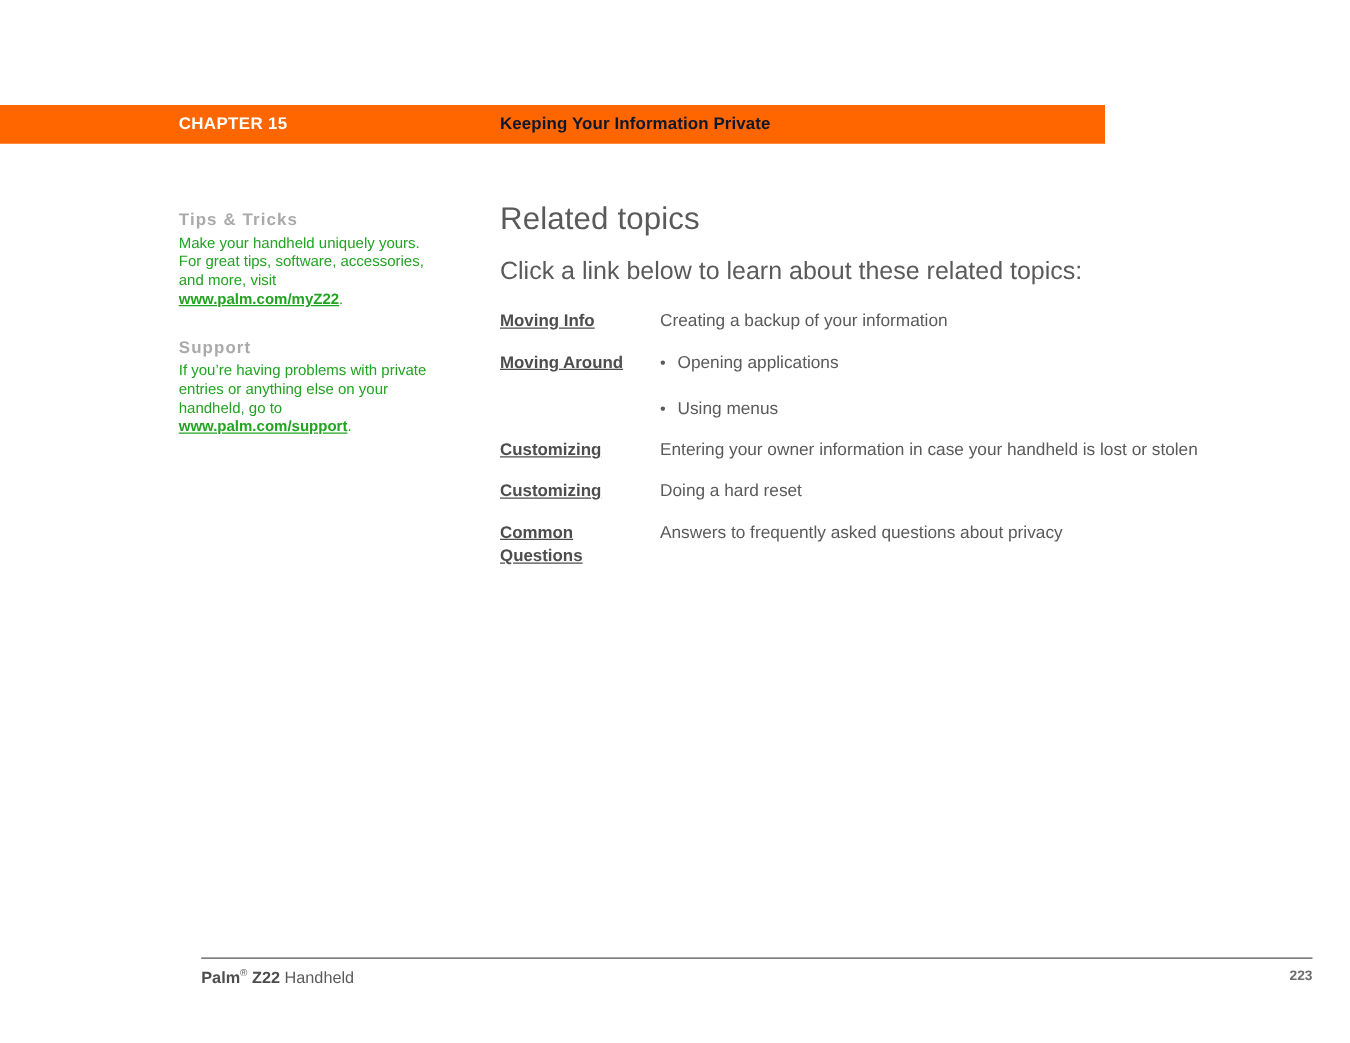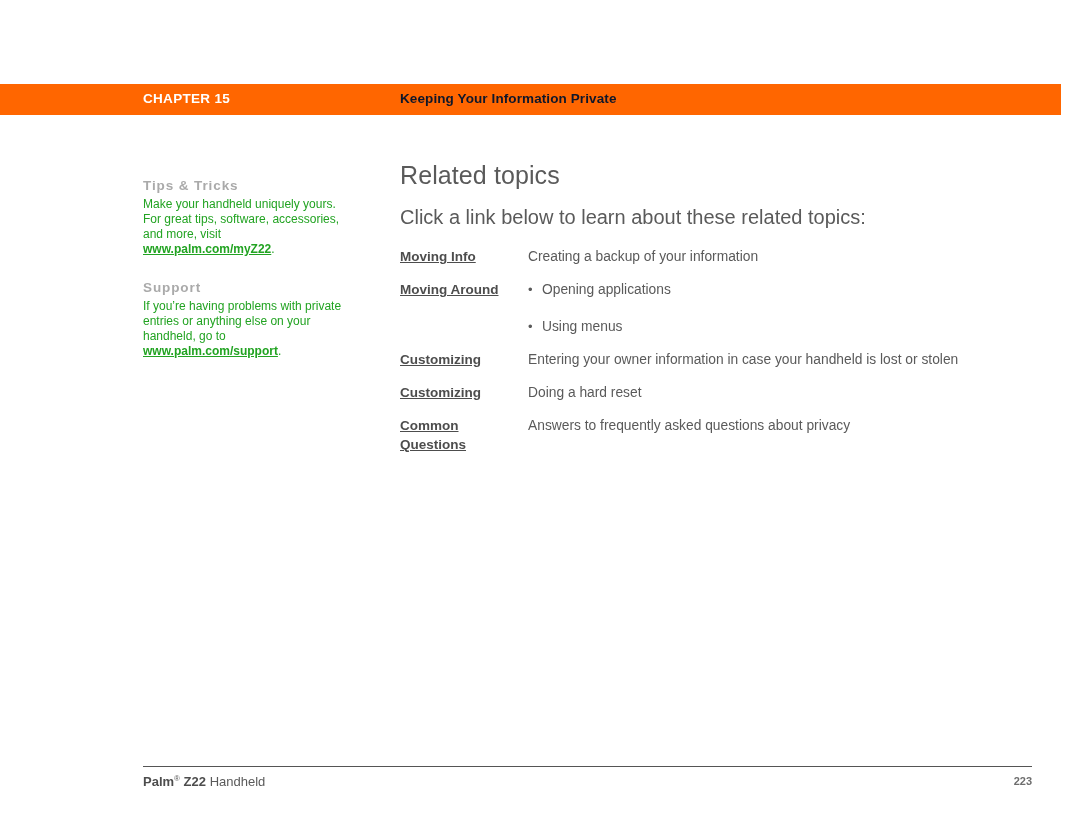--- a/index.html
+++ b/index.html
@@ -13,21 +13,21 @@
     position: relative;
     font-family: "Liberation Sans", sans-serif;
     -webkit-font-smoothing: antialiased;
   }
 
   
   .chapter-bar {
     position: absolute;
     left: 0;
     top: 84px;
-    width: 1061px;
+    width: 884px;
     height: 31px;
     background: #ff6600;
   }
   .chapter-bar-inner {
     position: relative;
     height: 100%;
   }
   .chapter-label {
     position: absolute;
     left: 143px;
@@ -44,21 +44,21 @@
     color: #0f172a;
     font-size: 13.5px;
     font-weight: bold;
     letter-spacing: 0.1px;
   }
 
   
   .sidebar {
     position: absolute;
     left: 143px;
-    top: 177px;
+    top: 167px;
     width: 200px;
   }
   .side-block {
     margin-bottom: 22px;
   }
   .side-heading {
     color: #aaaaaa;
     font-size: 13.5px;
     font-weight: bold;
     letter-spacing: 0.9px;
@@ -153,21 +153,21 @@
     content: "\2022";
     position: absolute;
     left: 0;
     top: 0;
     font-size: 13px;
   }
 
   
   .footer {
     position: absolute;
-    left: 143px;
+    left: 161px;
     top: 766px;
     width: 889px;
     text-align: center;
   }
   .footer-rule {
     height: 1px;
     background: #555555;
     width: 100%;
   }
   .footer-row {

